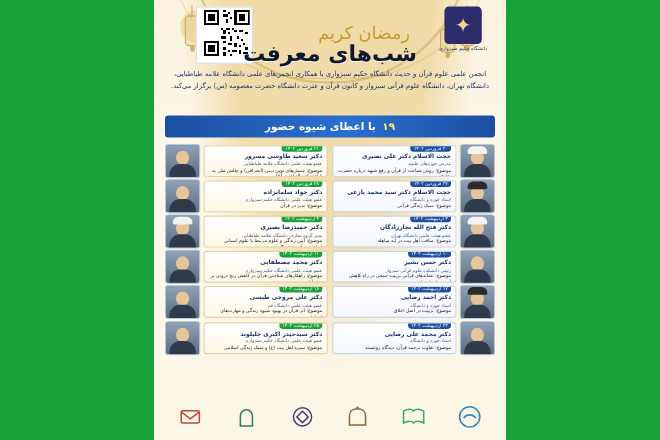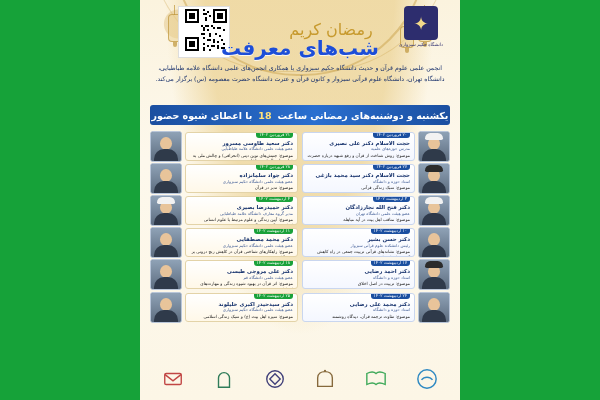--- a/index.html
+++ b/index.html
@@ -59,21 +59,21 @@
   .logo-text{font-size:4.5px;color:#2d2d6e;margin-top:2px;line-height:1.3;}
 
   
   .ribbon{
     position:absolute;top:16px;right:86px;width:86px;height:26px;
     color:#c79a2e;font-size:16px;display:flex;align-items:center;justify-content:center;
     letter-spacing:.5px;
   }
   .main-title{
     position:absolute;top:36px;left:0;right:0;text-align:center;
-    font-size:20px;font-weight:bold;color:#1d4ed8;
+    font-size:20px;font-weight:bold;color:#0f172a;
     text-shadow:0 1px 0 rgba(255,255,255,.8);
   }
   .sub-block{
     position:absolute;top:62px;left:14px;right:14px;text-align:center;
     font-size:6.2px;line-height:1.85;color:#18306b;
   }
   .banner{
     position:absolute;top:105px;left:10px;right:10px;height:20px;
     background:linear-gradient(90deg,#1b4fa0,#2a6fd0 55%,#1b4fa0);
     border-radius:3px;color:#fff;font-size:9.5px;font-weight:bold;
@@ -185,22 +185,21 @@
     <div class="logo-box">
       <div class="logo-mark">✦</div>
       <div class="logo-text">دانشگاه حکیم سبزواری</div>
     </div>
 
     <div class="ribbon">رمضان کریم</div>
     <div class="main-title">شب‌های معرفت</div>
     <div class="sub-block">انجمن علمی علوم قرآن و حدیث دانشگاه حکیم سبزواری با همکاری انجمن‌های علمی دانشگاه علامه طباطبایی، دانشگاه تهران، دانشگاه علوم قرآنی سبزوار و کانون قرآن و عترت دانشگاه حضرت معصومه (س) برگزار می‌کند.</div>
 
     <div class="banner">
-      <span>یکشنبه و دوشنبه‌های رمضانی ساعت</span>
-      <span class="hl">18</span>
+      <span class="hl">۱۹</span>
       <span>با اعطای شیوه حضور</span>
     </div>
 
     <div class="rows">
 
       <div class="row">
         <div class="cell">
           <div class="photo">
               <i class="ph-bg"></i>
               <i class="ph-face"></i>

